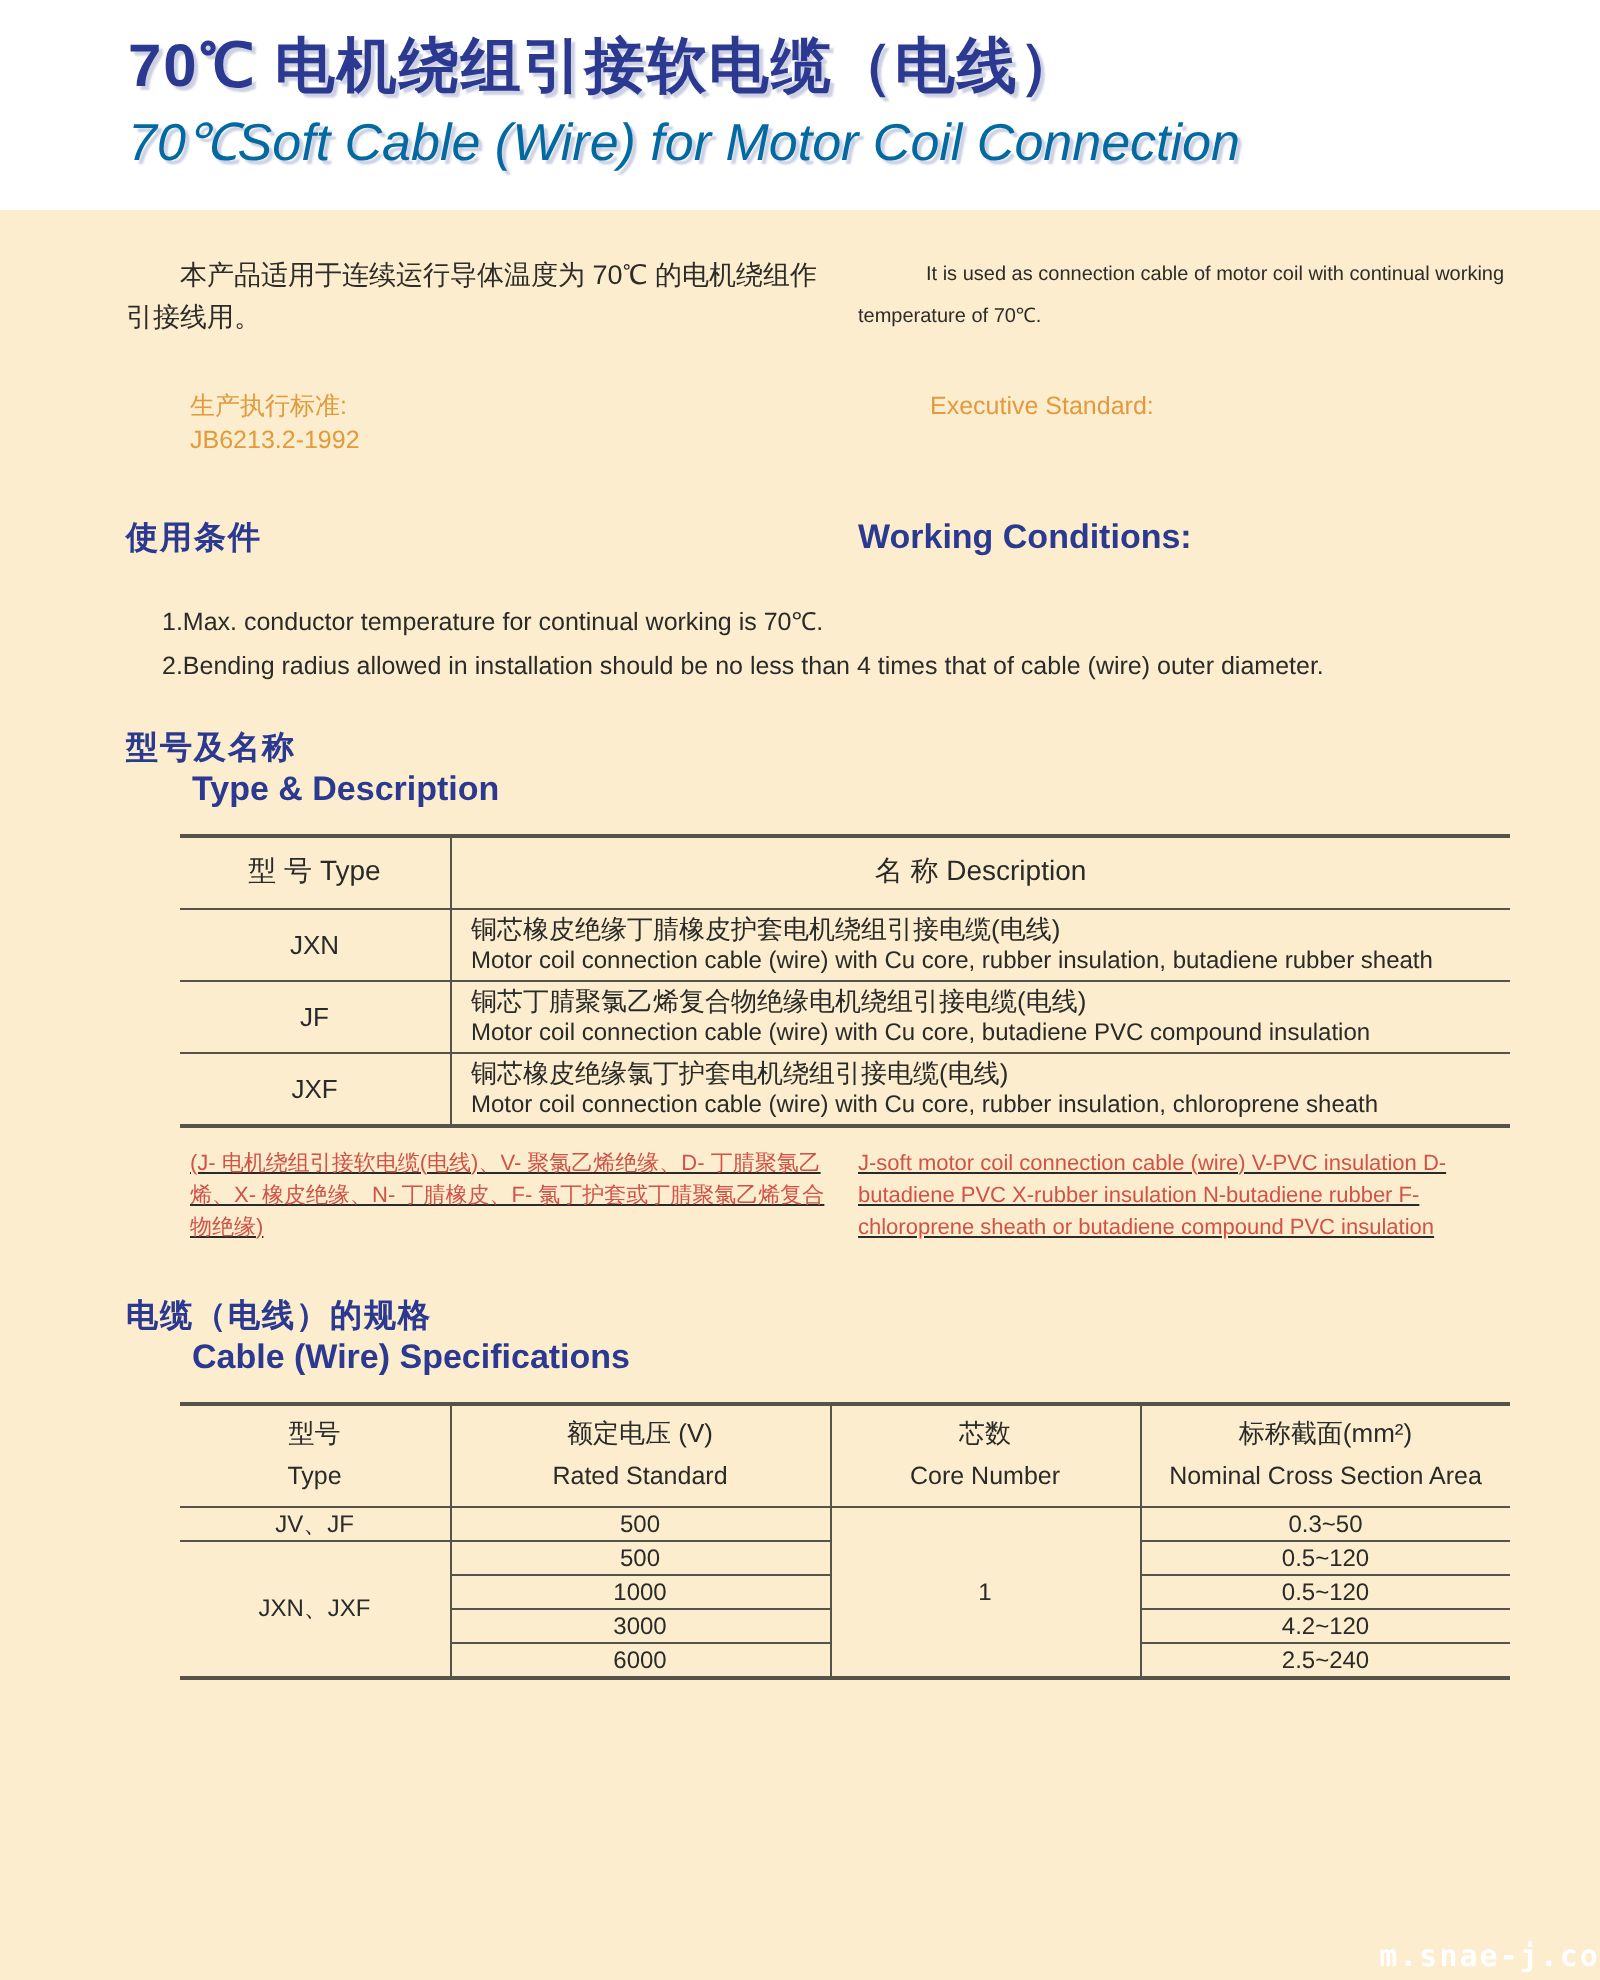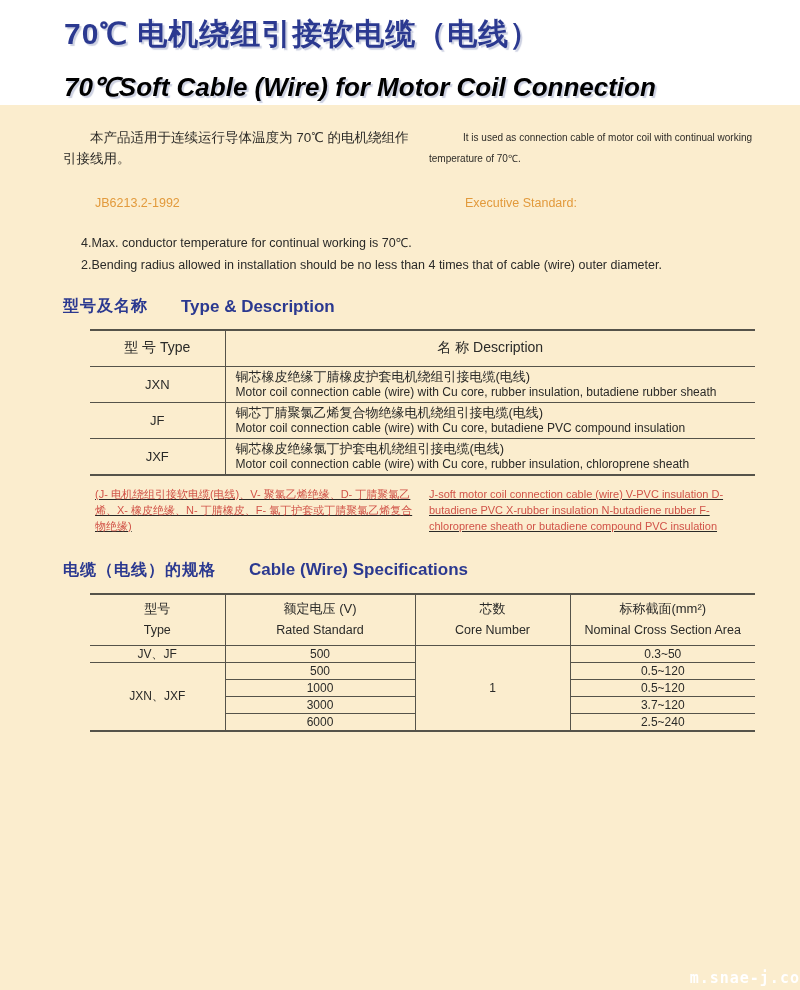--- a/index.html
+++ b/index.html
@@ -13,22 +13,22 @@
     overflow:hidden;
   }
   
   .header { height:75px; background:#ffffff; padding:15px 20px 0 64px; }
   .title-cn {
     font-size:30px; font-weight:bold; color:#2b3990;
     letter-spacing:1px; line-height:38px;
     text-shadow:2px 2px 1px rgba(110,120,170,0.35);
   }
   .title-en {
-    margin-top:18px;
-    font-size:26px; font-weight:bold; font-style:italic; color:#000000;
+    margin-top:2px;
+    font-size:26px; font-weight:normal; font-style:italic; color:#0369a1;
     line-height:32px; letter-spacing:0px;
     text-shadow:2px 2px 1px rgba(110,120,170,0.35);
   }
   
   .content {
     position:absolute; top:105px; left:0; right:0; bottom:0;
     background:#fbedce;
     padding:22px 34px 0 63px;
   }
   .row { display:flex; }
@@ -45,21 +45,21 @@
   .standard.en { padding-left:36px; }
 
   .cond-head-row { margin-top:30px; }
   .sec-head-cn { font-size:16px; font-weight:bold; color:#2b3990; letter-spacing:1px; }
   .sec-head-en { font-size:17px; font-weight:bold; color:#2b3990; }
 
   .list-row { margin-top:20px; }
   .list-cn p { font-size:13.5px; line-height:22px; text-indent:2em; }
   .list-en p { font-size:12.5px; line-height:22px; text-indent:18px; }
 
-  .section-title-row { margin-top:20px; display:flex; align-items:center; }
+  .section-title-row { margin-top:20px; display:flex; align-items:flex-start;flex-direction:column; }
   .section-title-row.second { margin-top:26px; }
   .section-title-row .sec-head-en { margin-left:33px; }
 
   
   table { border-collapse:collapse; width:665px; margin-left:27px; table-layout:fixed; }
   .t1 { margin-top:12px; border-top:2px solid #55534a; border-bottom:2px solid #55534a; }
   .t1 col.c1 { width:135px; }
   .t1 th { font-weight:normal; font-size:14px; height:36px; text-align:center; }
   .t1 th.divider, .t1 td.divider { border-right:1.5px solid #55534a; }
   .t1 thead tr { border-bottom:1.5px solid #55534a; }
@@ -102,35 +102,44 @@
     <div class="title-cn">70℃ 电机绕组引接软电缆（电线）</div>
     <div class="title-en">70℃Soft Cable (Wire) for Motor Coil Connection</div>
   </div>
 
   <div class="content">
 
     <div class="row">
       <div class="col-left">
         <p class="body-cn indent">本产品适用于连续运行导体温度为 70℃  的电机绕组作引接线用。</p>
         <div class="standard cn">
+          <p>生产执行标准:</p>
           <p>JB6213.2-1992</p>
         </div>
       </div>
       <div class="col-right">
         <p class="body-en indent">It is used as connection cable of motor  coil with continual working temperature of 70℃.</p>
         <div class="standard en">
           <p>Executive Standard:</p>
         </div>
       </div>
     </div>
 
+    <div class="row cond-head-row">
+      <div class="col-left">
+        <span class="sec-head-cn">使用条件</span>
+      </div>
+      <div class="col-right">
+        <span class="sec-head-en">Working Conditions:</span>
+      </div>
+    </div>
 
     <div class="row list-row">
       <div class="col-right list-en">
-        <p>4.Max. conductor temperature  for continual working is 70℃.</p>
+        <p>1.Max. conductor temperature  for continual working is 70℃.</p>
         <p>2.Bending radius allowed in installation should be no less than 4 times that of cable (wire) outer diameter.</p>
       </div>
     </div>
 
     <div class="section-title-row">
       <span class="sec-head-cn">型号及名称</span>
       <span class="sec-head-en">Type &amp; Description</span>
     </div>
 
     <table class="t1">
@@ -221,21 +230,21 @@
           <td class="no-left" rowspan="4">JXN、JXF</td>
           <td>500</td>
           <td>0.5~120</td>
         </tr>
         <tr>
           <td>1000</td>
           <td>0.5~120</td>
         </tr>
         <tr>
           <td>3000</td>
-          <td>3.7~120</td>
+          <td>4.2~120</td>
         </tr>
         <tr>
           <td>6000</td>
           <td>2.5~240</td>
         </tr>
       </tbody>
     </table>
 
   </div>
 

